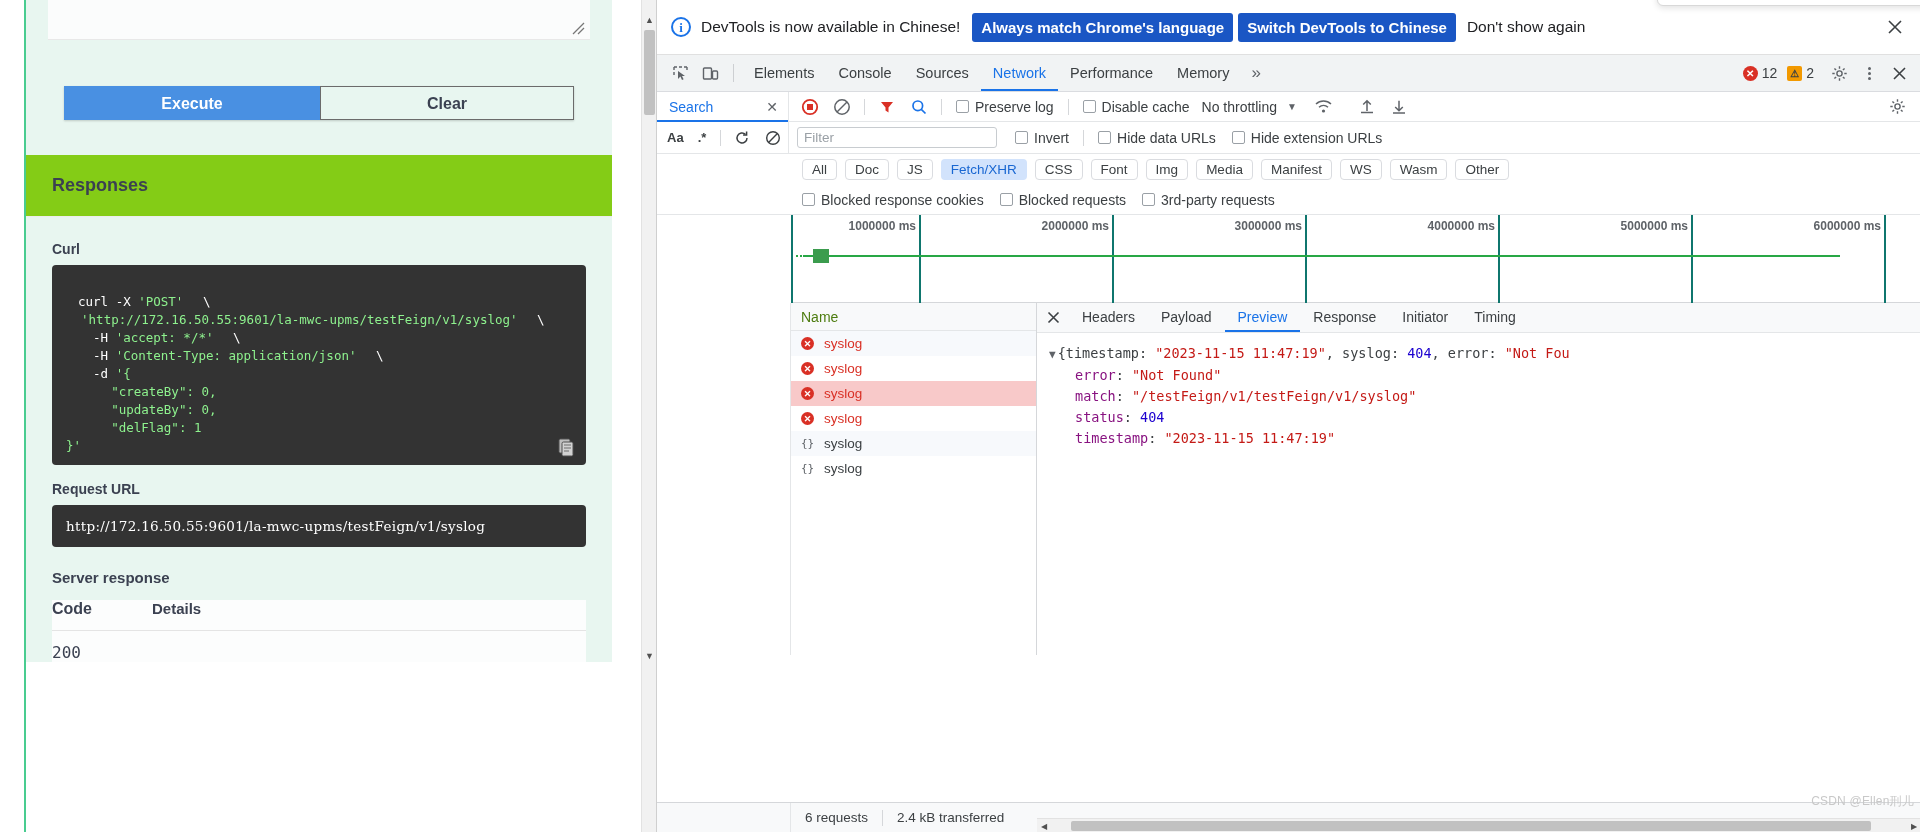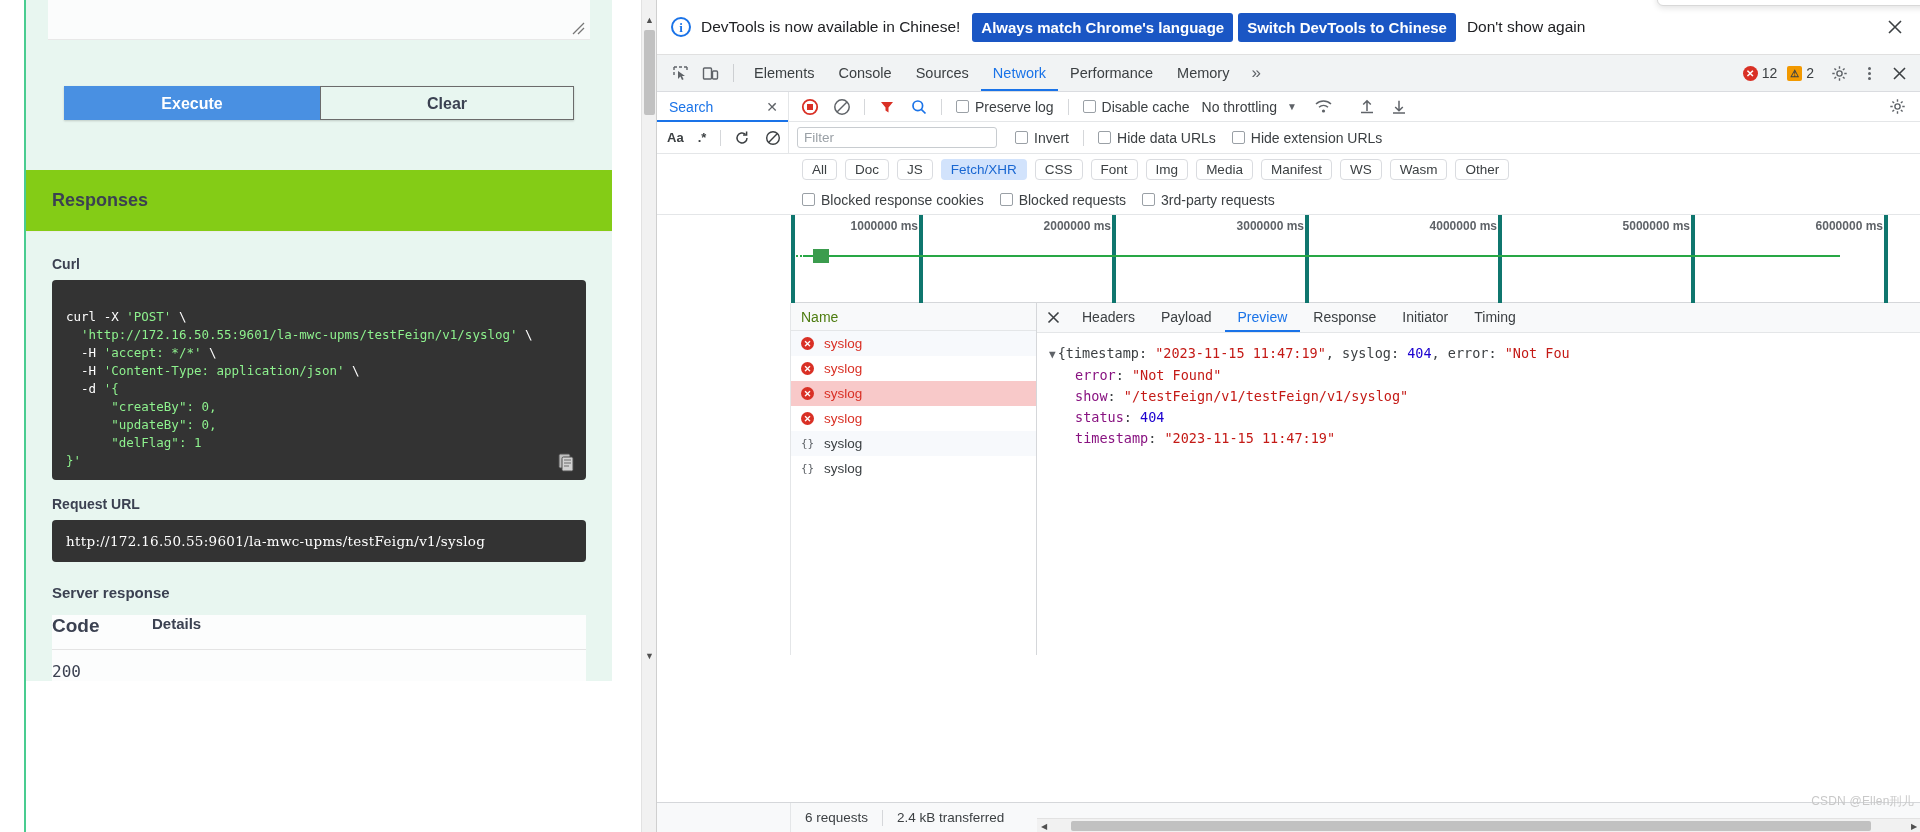--- a/index.html
+++ b/index.html
@@ -29,21 +29,21 @@
   .textarea-tail {
     height: 40px; background: #fbfcfc; margin: 0 22px 0 22px;
     border-bottom: 1px solid #e8e8e8;
     position: relative;
   }
   .resize-grip {
     position: absolute; right: 5px; bottom: 4px;
     width: 14px; height: 14px; color: #666; font-size: 14px; line-height: 14px;
   }
   .resize-grip svg { display:block; }
-  .exec-wrap { background:#e8f6f0; padding: 46px 0 50px 0; }
+  .exec-wrap { background:#e8f6f0; padding: 46px 0 35px 0; }
   .btn-row { display: flex; margin: 0 38px; box-shadow: 0 1px 2px rgba(0,0,0,0.18); }
   .btn-execute {
     flex: 0 0 256px; height: 34px; line-height: 34px;
     background: #4990e2; color: #fff; font-size: 16px; font-weight: bold;
     text-align: center; border: none; cursor: pointer;
     font-family: "Liberation Sans", sans-serif;
   }
   .btn-clear {
     flex: 1; height: 34px; line-height: 32px;
     background: #e8f6f0; color: #3b4151; font-size: 16px; font-weight: bold;
@@ -57,35 +57,35 @@
   }
   .resp-body { background:#e8f6f0; padding: 14px 26px 0 26px; }
   .sec-label { font-size: 14px; font-weight: bold; color: #3b4151; margin: 10px 0 8px 0; }
   .code-block {
     background: #333333; color: #ffffff; border-radius: 4px;
     padding: 10px 14px; position: relative;
     font-family: "DejaVu Sans Mono", monospace; font-size: 12.5px; line-height: 18px;
     white-space: pre; overflow: hidden;
   }
   .code-block .grn { color: #8ef28e; }
-  .code-block .wht { color: #ffffff; }
+  .code-block .wht { color: #ffffff; margin-left: 12px; }
   .copy-btn {
     position: absolute; right: 10px; bottom: 8px;
     width: 20px; height: 20px; opacity: .85; cursor: pointer;
   }
   .url-block {
     background: #333333; color: #ffffff; border-radius: 4px;
     padding: 13px 14px;
     font-family: "DejaVu Serif", serif; font-size: 13.5px; letter-spacing: .3px;
     white-space: nowrap; overflow: hidden;
   }
   .srv-resp { font-size: 15px; font-weight: bold; color: #3b4151; margin: 22px 0 0 0;}
   .code-table { width: 100%; background: #fcfdfd; margin-top: 14px; }
   .ct-head { display:flex; border-bottom: 1px solid #e4e4e4; padding-bottom: 12px; }
-  .ct-head .c1 { width: 100px; font-size: 19px; font-weight: bold; color:#3b4151; }
+  .ct-head .c1 { width: 100px; font-size: 16px; font-weight: bold; color:#3b4151; }
   .ct-head .c2 { font-size: 15px; font-weight: bold; color:#3b4151; }
   .ct-row { display:flex; padding-top: 12px; }
   .ct-row .c1 { width: 100px; font-family:"DejaVu Sans Mono", monospace; font-size: 16px; color:#3b4151; }
 
   
   .swg-scroll {
     position:absolute; right: 0; top: 0; width: 15px; height: 832px; background:#f1f1f1;
     border-left: 1px solid #e2e2e2;
   }
   .swg-scroll .thumb {
@@ -200,21 +200,21 @@
   }
   .chip.sel { background:#d2e3fc; color:#1967d2; }
   .chip.bordered { border: 1px solid #dadce0; }
 
   
   .blocked-row { display:flex; align-items:center; height: 30px; padding-left:145px; border-bottom:1px solid #e4e6e8; background:#fff;}
 
   
   .overview { position:relative; height: 88px; border-bottom:1px solid #d5d7da; background:#fff; margin-left:134px;}
   .ov-tick {
-    position:absolute; top:0; height: 88px; border-left:4px solid #0f766e;font-weight:bold;
+    position:absolute; top:0; height: 88px; border-left:2px solid #0f766e;font-weight:bold;
   }
   .ov-tick span {
     position:absolute; right: 5px; top: 4px; font-size: 12px; color:#5f6368; white-space:nowrap;
   }
   .ov-band { position:absolute; left: 12px; right: 80px; top: 40px; height: 2px; background:#28a745; }
   .ov-block { position:absolute; left: 22px; top: 34px; width: 16px; height: 14px; background:#3b9c4e; }
   .ov-dash { position:absolute; left: 5px; top: 40px; width: 10px; border-top: 2px dotted #28a745; }
 
   
   .net-main { display:flex; height: 352px; }
@@ -636,21 +636,21 @@
           <div class="dtab">Payload</div>
           <div class="dtab active">Preview</div>
           <div class="dtab">Response</div>
           <div class="dtab">Initiator</div>
           <div class="dtab">Timing</div>
         </div>
 
         <div class="json-view">
           <div><span class="jtri">▼</span><span class="jpunc">{timestamp: </span><span class="jstr">"2023-11-15 11:47:19"</span><span class="jpunc">, syslog: </span><span class="jnum">404</span><span class="jpunc">, error: </span><span class="jstr">"Not Fou</span></div>
           <div><span class="jindent"></span><span class="jkey">error</span><span class="jpunc">: </span><span class="jstr">"Not Found"</span></div>
-          <div><span class="jindent"></span><span class="jkey">show</span><span class="jpunc">: </span><span class="jstr">"/testFeign/v1/testFeign/v1/syslog"</span></div>
+          <div><span class="jindent"></span><span class="jkey">match</span><span class="jpunc">: </span><span class="jstr">"/testFeign/v1/testFeign/v1/syslog"</span></div>
           <div><span class="jindent"></span><span class="jkey">status</span><span class="jpunc">: </span><span class="jnum">404</span></div>
           <div><span class="jindent"></span><span class="jkey">timestamp</span><span class="jpunc">: </span><span class="jstr">"2023-11-15 11:47:19"</span></div>
         </div>
       </div>
     </div>
 
     <div class="status-bar">
       <div class="sb-left"></div>
       <div class="st-item">6 requests</div>
       <div class="st-div"></div>

